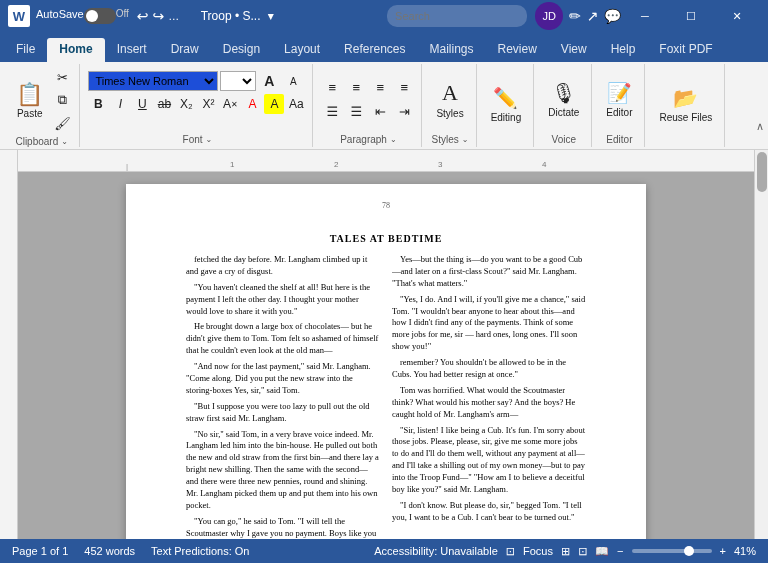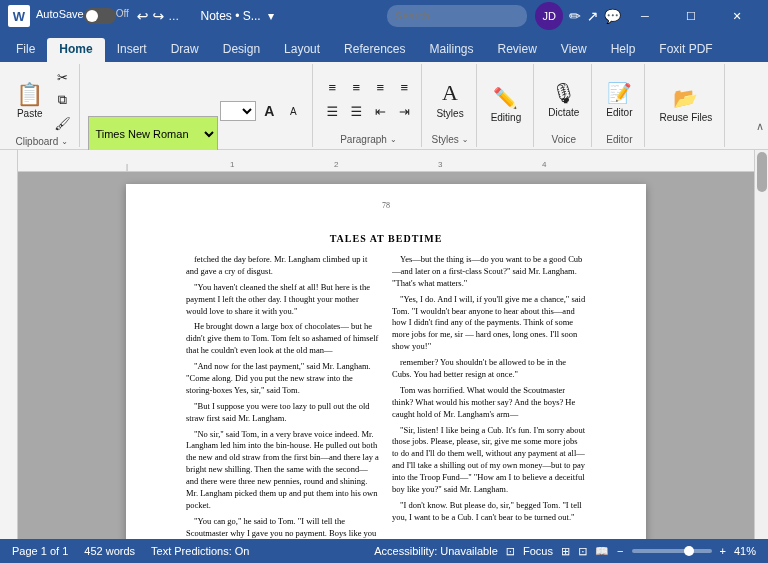--- a/index.html
+++ b/index.html
@@ -150,22 +150,22 @@
     }
     .paste-icon { font-size: 22px; }
     .clipboard-sub {
       display: flex; flex-direction: column; justify-content: center; gap: 1px;
     }
 
     
     .font-group-content { flex-direction: column; align-items: flex-start; gap: 1px; }
     .font-row { display: flex; align-items: center; gap: 2px; }
     .font-select {
-      height: 36px; font-size: 11px; border: 1px solid #aaa; background: #bef264;
-      padding: 0 2px; min-width: 130px; margin-top: 46px;
+      height: 20px; font-size: 11px; border: 1px solid #aaa; background: #1d4ed8;
+      padding: 0 2px; min-width: 130px;
     }
     .font-size-select {
       height: 20px; font-size: 11px; border: 1px solid #aaa; background: white;
       padding: 0 10px; width: 36px;
     }
 
     
     .fmt-btn {
       width: 20px; height: 20px;
       display: flex; align-items: center; justify-content: center;
@@ -313,21 +313,21 @@
     <span style="font-size:11px;">AutoSave</span>
     <div class="toggle-switch"></div>
     <span class="toggle-off-label">Off</span>
   </div>
   <div class="undo-redo">
     <span style="cursor:pointer;font-size:14px;">↩</span>
     <span style="cursor:pointer;font-size:14px;">↪</span>
     <span style="cursor:pointer;font-size:11px;">…</span>
   </div>
   <div class="title-center">
-    <span>Notes • S...</span>
+    <span>Troop • S...</span>
     <span style="cursor:pointer;margin-left:4px;">▾</span>
   </div>
   <div style="flex:1;"></div>
   <input type="text" style="height: 22px; width: 140px; border-radius: 10px; border: none; padding: 0px 8px; font-size: 11px; background: rgba(255, 255, 255, 0.2); color: white; outline: none;" placeholder="Search">
   <div class="icons-right">
     <div class="profile-circle">JD</div>
     <span style="cursor:pointer;font-size:14px;">✏</span>
     <span style="cursor:pointer;font-size:14px;">↗</span>
     <span style="cursor:pointer;font-size:14px;">💬</span>
   </div>

